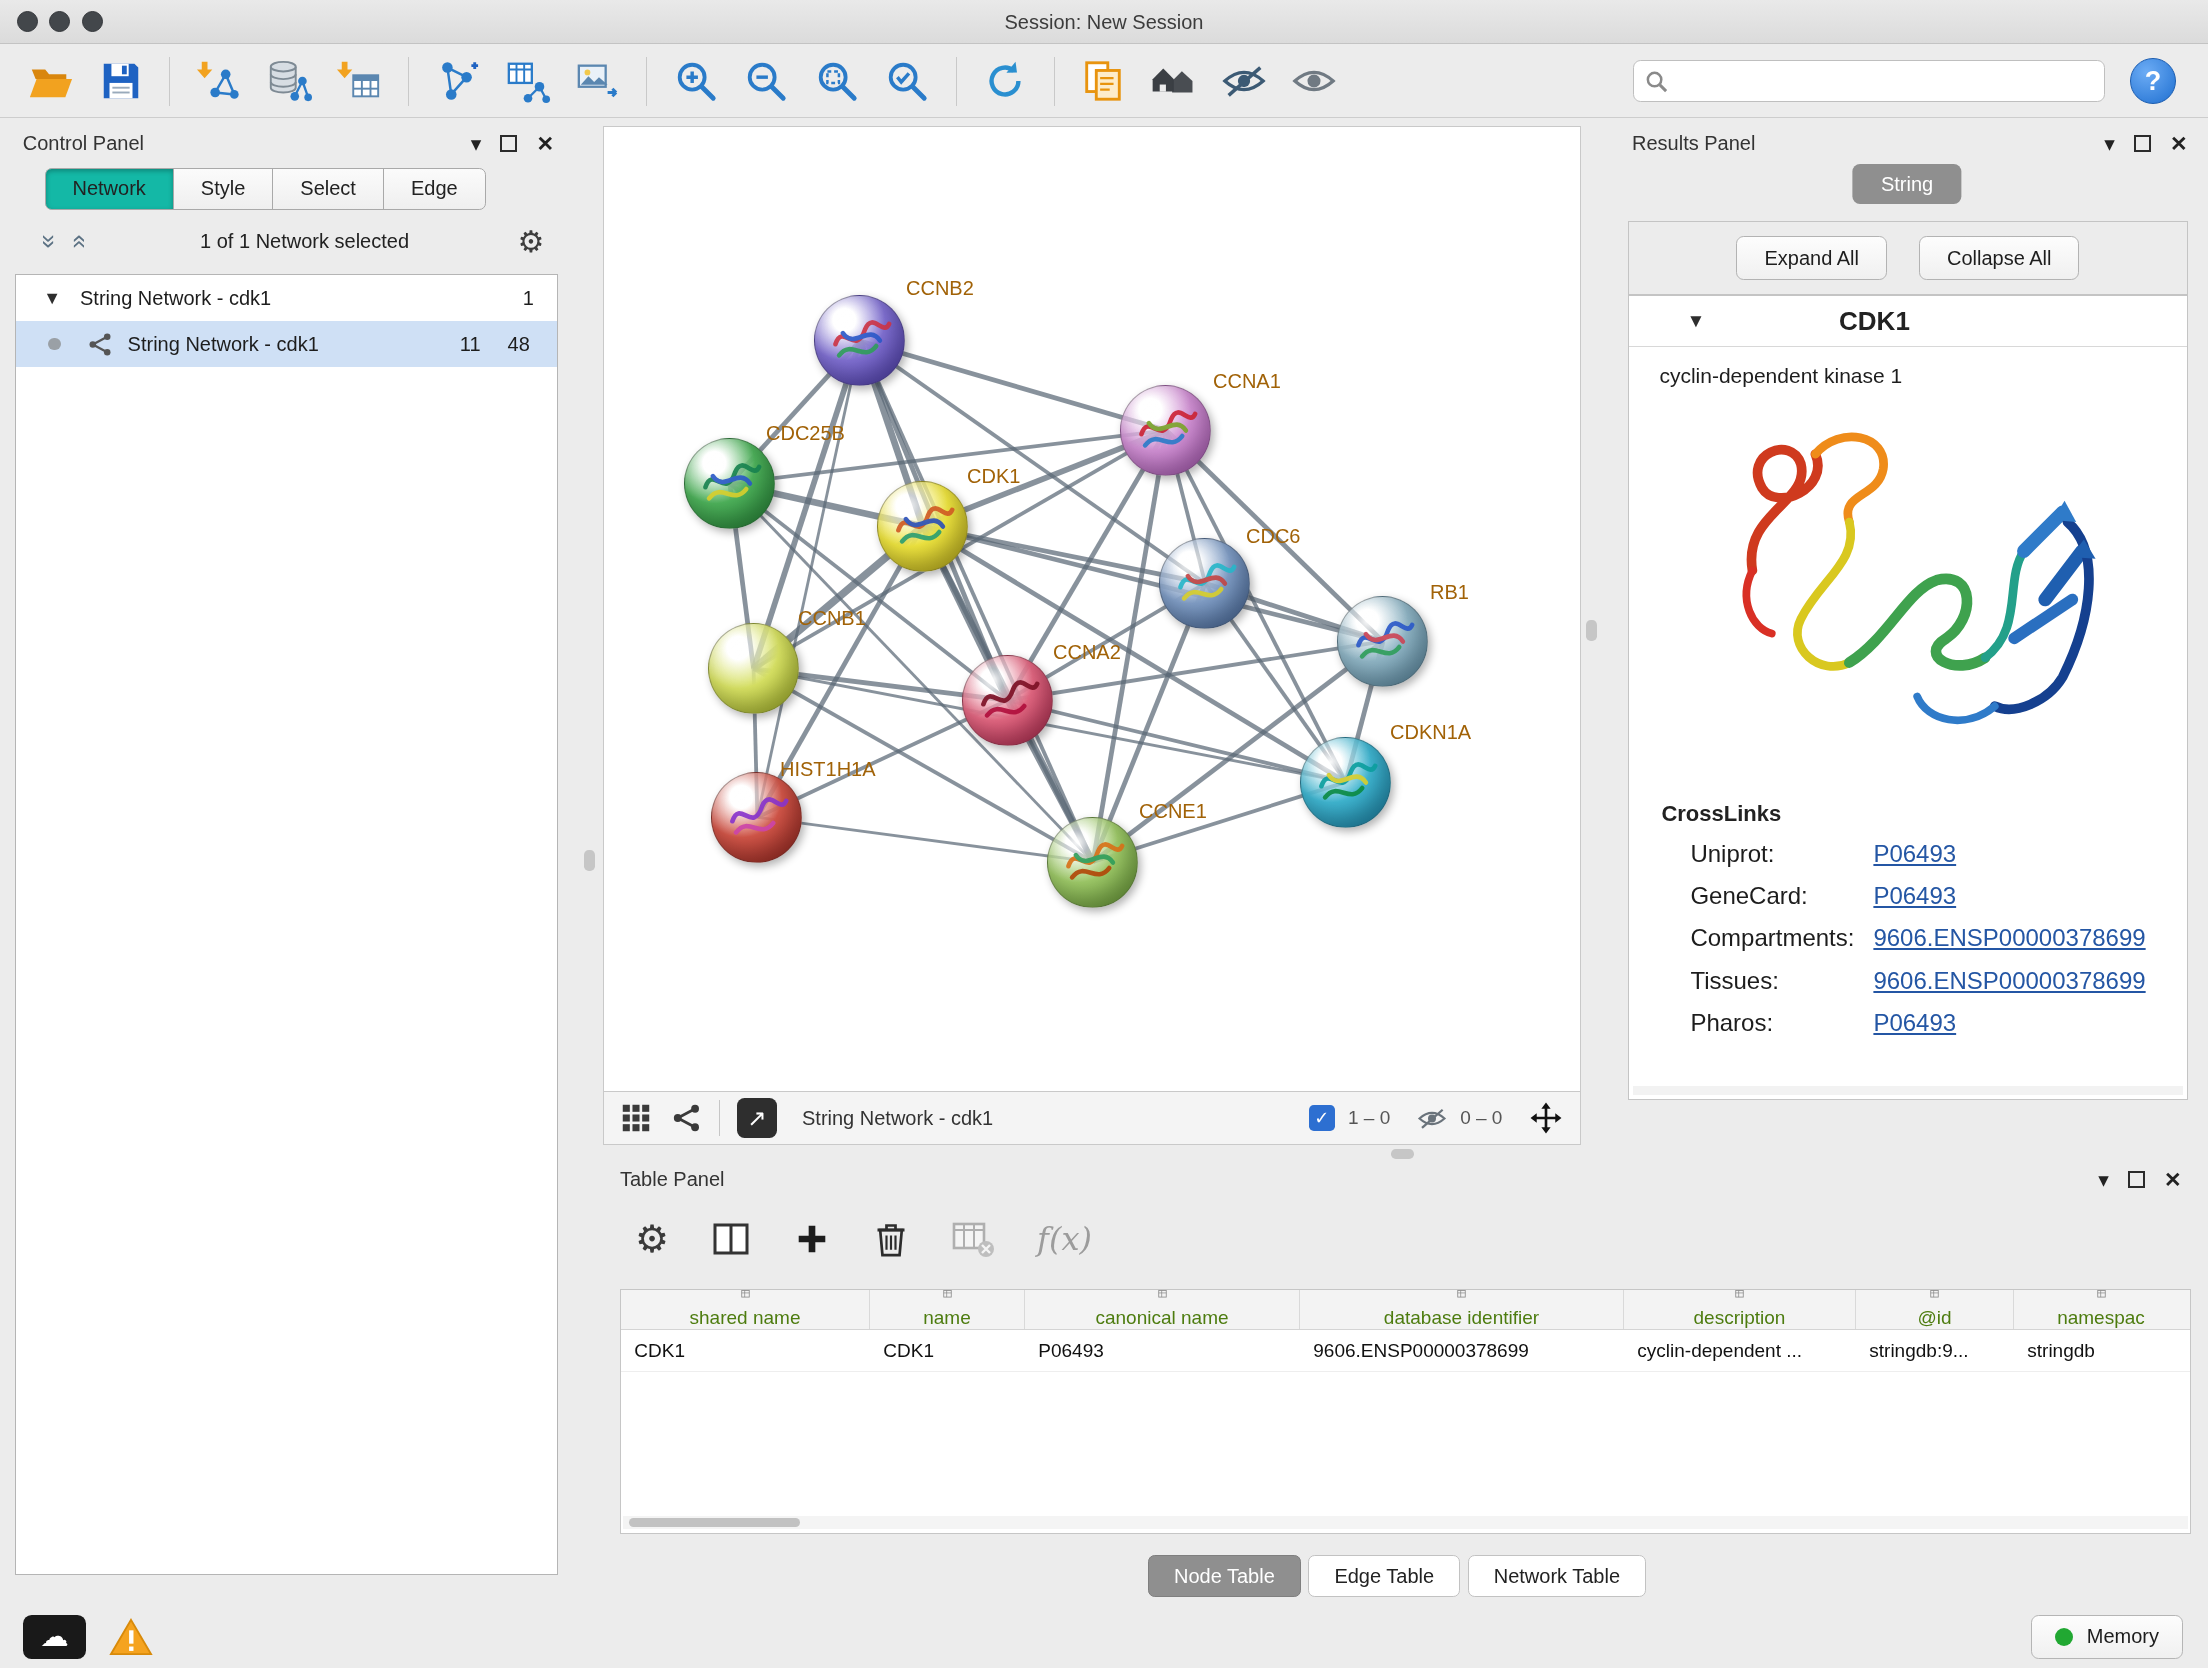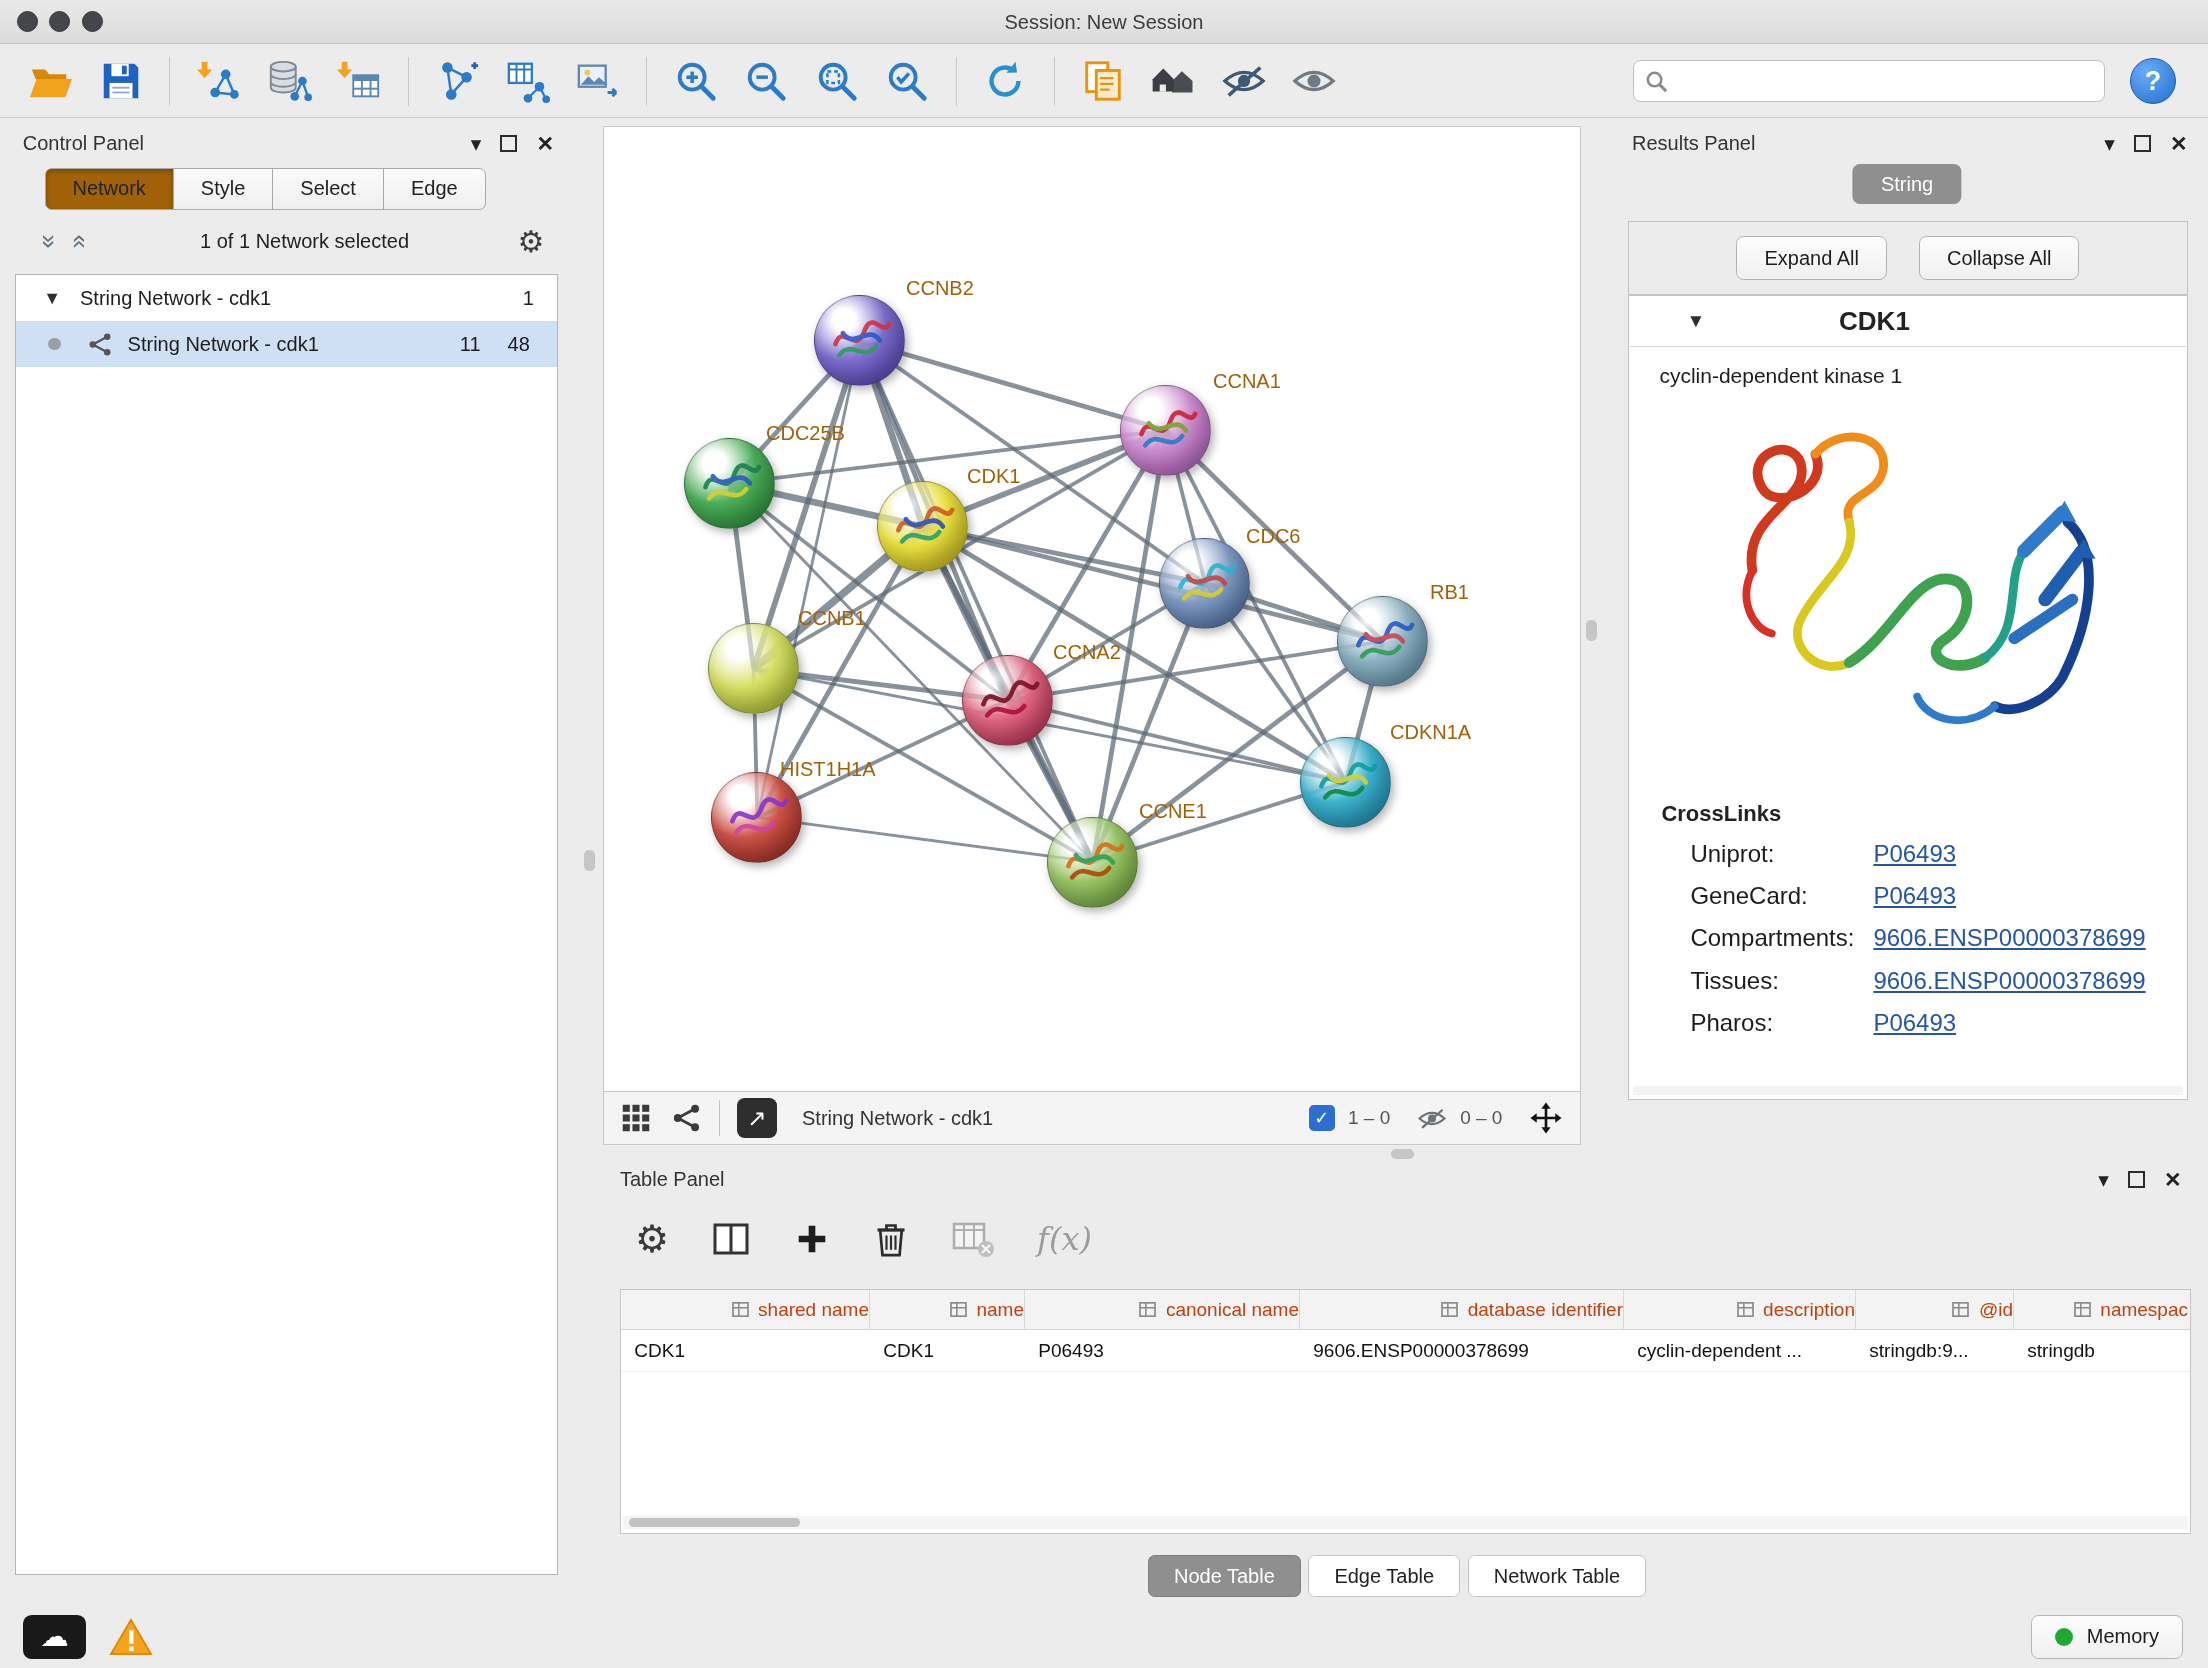--- a/index.html
+++ b/index.html
@@ -36,21 +36,21 @@
   .float-icon { width:17px; height:17px; border:2.9px solid #2b2b2b; display:inline-block; }
   .pc.close { font-weight:bold; }
 
   
   .control-panel { position:absolute; left:9.5px; top:126px; width:554px; height:1455px; }
   .cp-tabs { display:flex; margin:7.6px 0 0 36px; }
   .cp-tab { padding:8.6px 27px; font-size:20px; border:1px solid #a9a9a9; margin-left:-1px;
     background:linear-gradient(#fbfbfb,#efefef); cursor:pointer; }
   .cp-tab:first-child { border-radius:6.7px 0 0 6.7px; }
   .cp-tab:last-child { border-radius:0 6.7px 6.7px 0; }
-  .cp-tab.selected { background:#a16207; box-shadow:inset 0 1.9px 4.8px rgba(0,0,0,.28); }
+  .cp-tab.selected { background:#14b8a6; box-shadow:inset 0 1.9px 4.8px rgba(0,0,0,.28); }
   .cp-selrow { display:flex; align-items:center; height:49px; margin-top:7.6px; padding:0 19px 0 25px; }
   .chev { display:inline-block; font-size:25px; color:#5b7183; cursor:pointer; width:28.5px; text-align:center; }
   .chev.down { transform:rotate(90deg); }
   .chev.up { transform:rotate(-90deg); }
   .sel-text { flex:1; text-align:center; font-size:20px; color:#222; }
   .gear { font-size:30px; color:#3d3d3d; cursor:pointer; }
   .cp-tree { position:absolute; left:5.7px; right:5.7px; top:148px; bottom:5.7px;
     background:#fff; border:1px solid #b5b5b5; }
   .tree-row { display:flex; align-items:center; height:46px; font-size:20px; color:#1d1d1d; cursor:pointer; }
   .tree-root { padding:0 23px 0 27px; }
@@ -107,22 +107,22 @@
 
   
   .table-panel { position:absolute; left:603px; top:1162px; width:1588px; height:441px; }
   .tp-toolbar { display:flex; align-items:center; gap:42px; margin:15px 0 0 32px; height:55px; }
   .tp-tool { cursor:pointer; display:flex; align-items:center; }
   .tp-gear { font-size:38px; color:#3a3a3a; }
   .fx { font-family:"DejaVu Serif", serif; font-style:italic; font-size:32px; color:#9c9c9c; }
   .tp-table { position:absolute; left:17px; right:0; top:127px; height:245px;
     background:#fff; border:1px solid #c6c6c6; overflow:hidden; }
   .tp-head { display:flex; height:40px; background:#f3f3f3; border-bottom:1px solid #d4d4d4; }
-  .tp-hcell { display:flex; align-items:center; justify-content:flex-end; gap:9.5px;
-    font-size:19px; color:#c2410c; border-right:1px solid #d9d9d9; overflow:hidden; white-space:nowrap; }
+  .tp-hcell { display:flex; align-items:center; justify-content:flex-start; gap:9.5px;
+    font-size:19px; color:#4d7c0f; border-right:1px solid #d9d9d9; overflow:hidden; white-space:nowrap;flex-direction:column; }
   .tp-row { display:flex; height:42px; border-bottom:1px solid #eee; }
   .tp-cell { display:flex; align-items:center; padding-left:13.3px; font-size:19px; color:#111;
     overflow:hidden; white-space:nowrap; }
   .tp-scroll { position:absolute; left:1.9px; right:1.9px; bottom:3.8px; height:13.3px; background:#f4f4f4; }
   .tp-thumb { position:absolute; left:5.7px; top:1.9px; width:171px; height:9.5px; background:#c2c2c2; border-radius:4.8px; }
   .tp-tabs { position:absolute; left:0; right:0; bottom:5.7px; display:flex; justify-content:center; gap:7.6px; }
   .tp-tab { height:42px; padding:0 25px; display:flex; align-items:center; font-size:20px;
     background:#fff; border:1px solid #c2c2c2; border-radius:6.7px; cursor:pointer; }
   .tp-tab.selected { background:#8f8f8f; color:#fff; border-color:#7f7f7f; }
 

